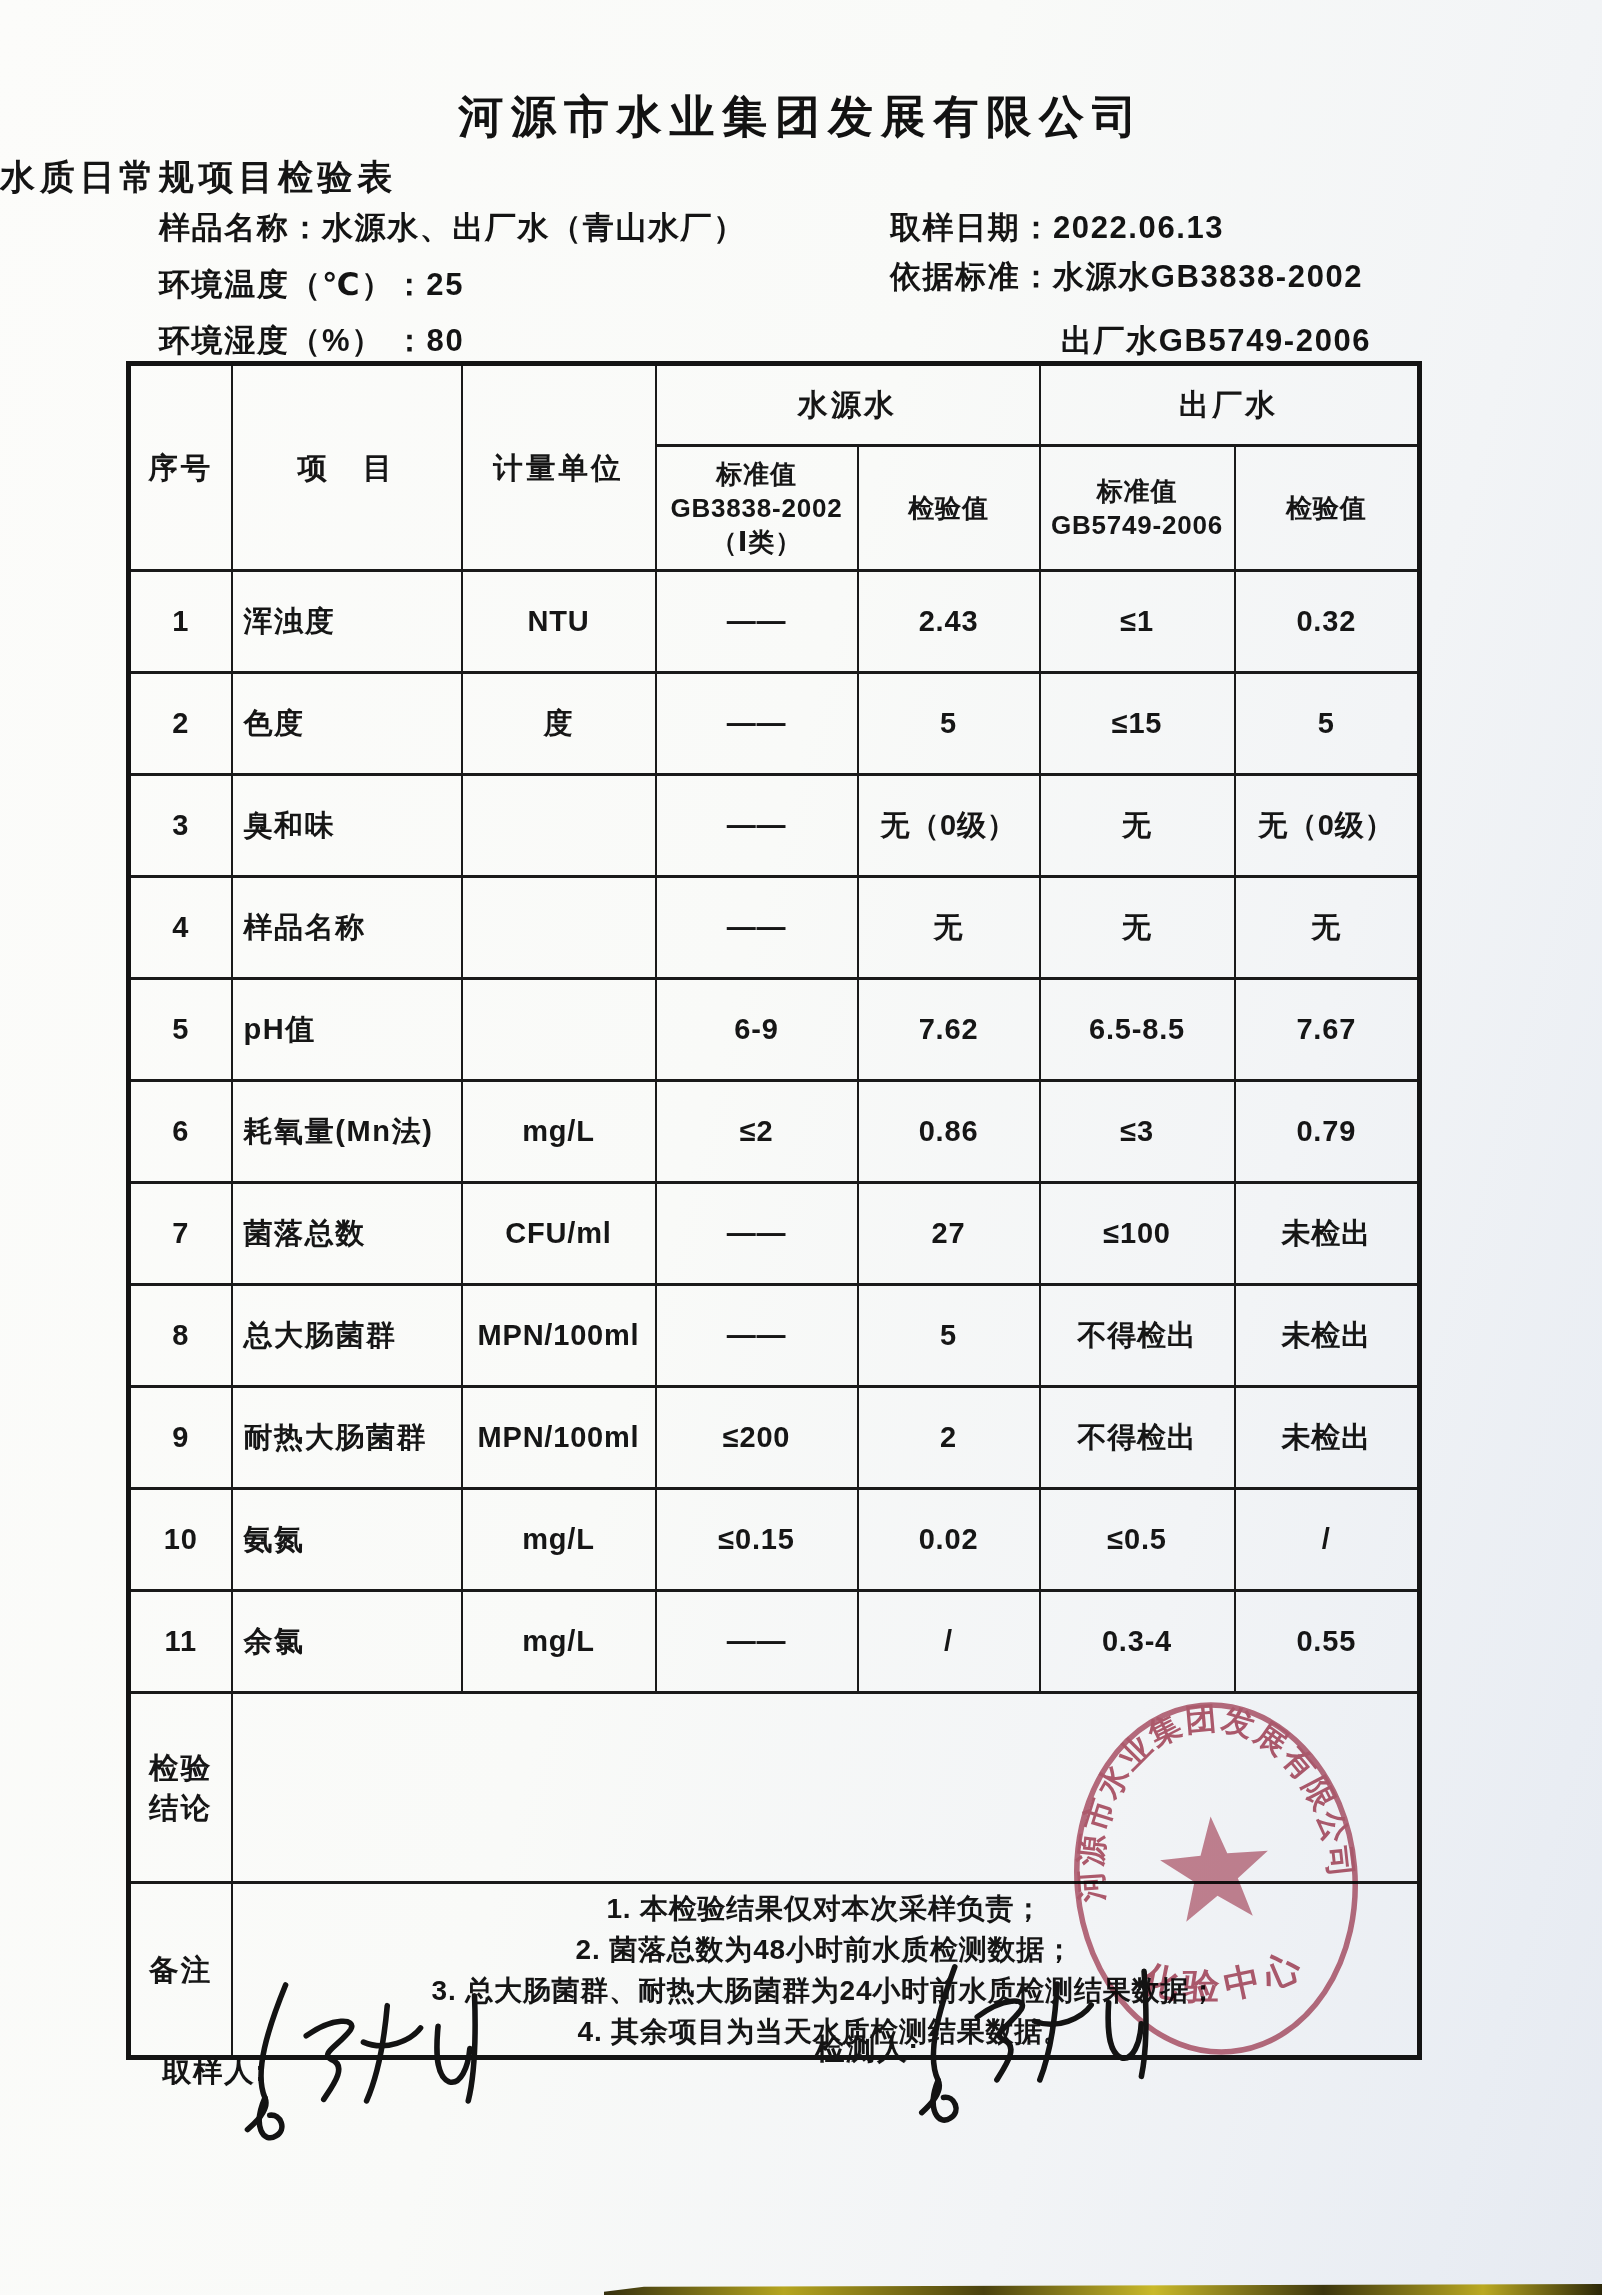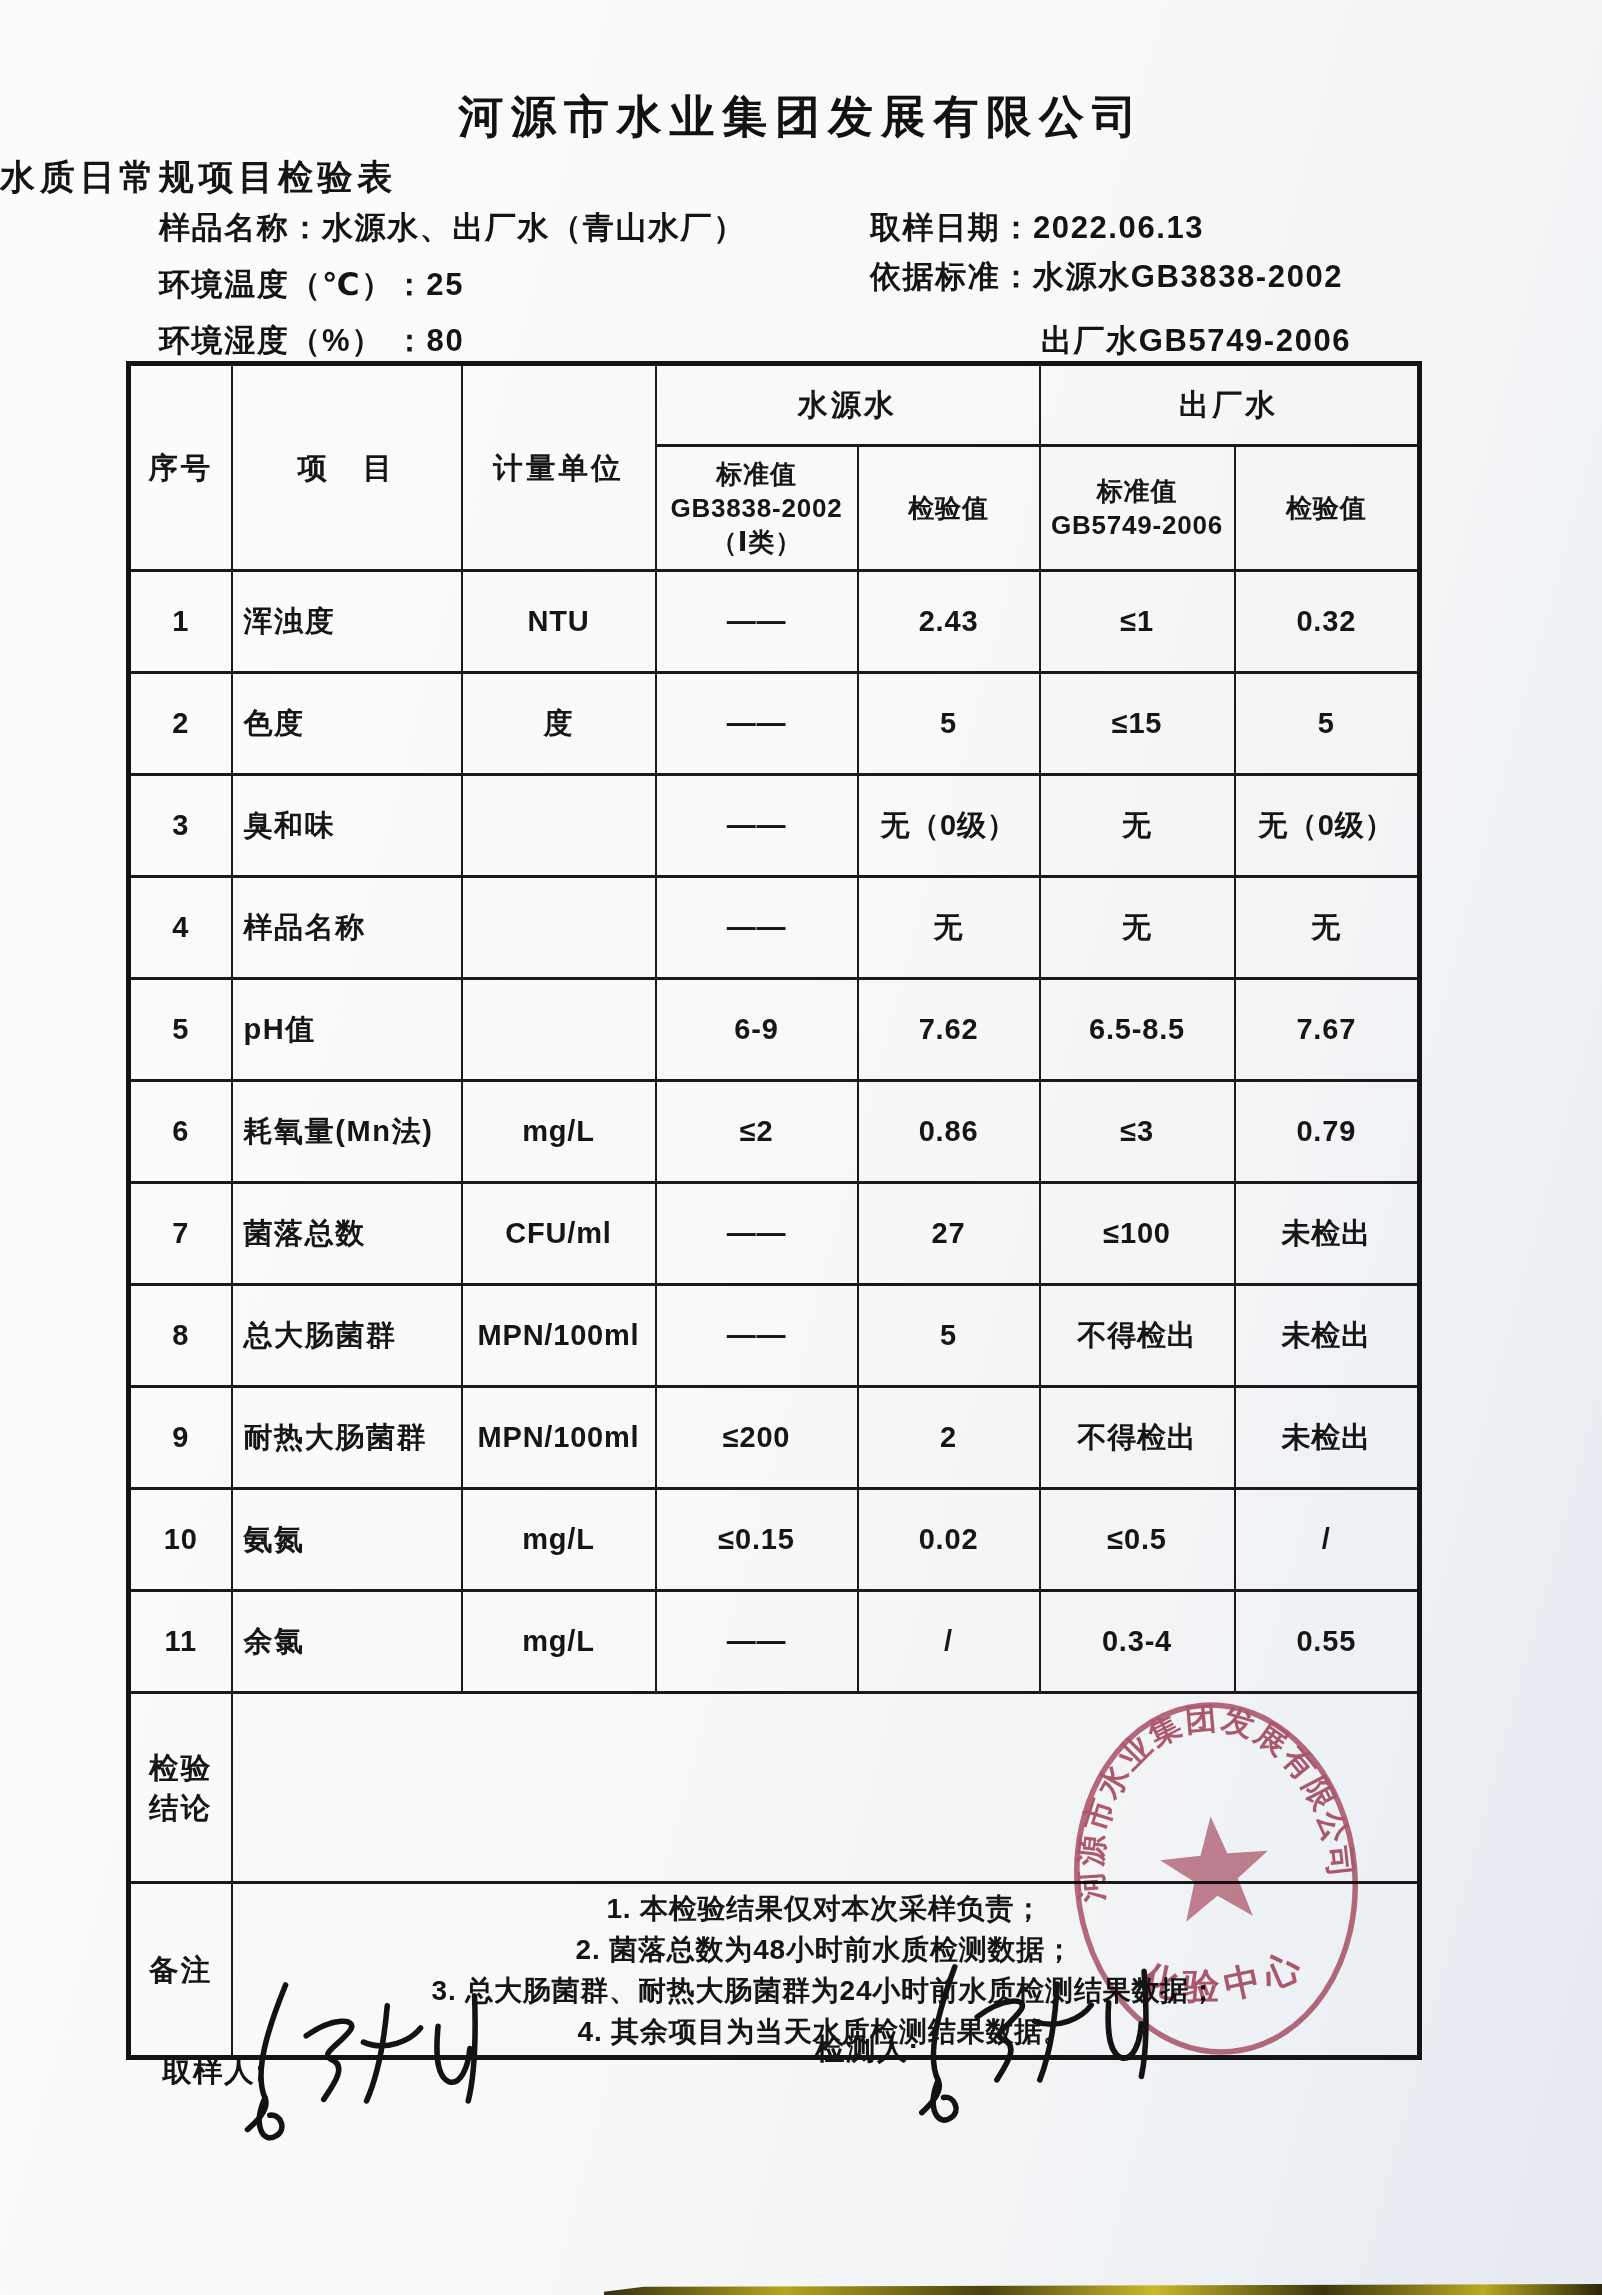--- a/index.html
+++ b/index.html
@@ -16,21 +16,21 @@
   .company-title{
     position:absolute;left:0;top:87px;width:100%;
     text-align:center;font-size:45px;font-weight:900;letter-spacing:7.8px;color:#121212;
   }
   .form-title{
     position:absolute;left:0;top:154px;width:100%;
     text-align:left;font-size:35px;font-weight:800;letter-spacing:4.7px;color:#151515;
   }
   .info-line{position:absolute;font-size:31px;font-weight:800;color:#141414;letter-spacing:1.6px;white-space:nowrap;}
   .il-left{left:159px;}
-  .il-right{position:absolute;white-space:nowrap;}
+  .il-right{position:absolute;white-space:nowrap;margin-left:20px;}
   
   table.insp{
     position:absolute;left:126px;top:361px;width:1290px;
     border-collapse:collapse;table-layout:fixed;
     background:transparent;
   }
   table.insp td{
     border:2.3px solid #1a1a1a;
     border-top-width:3.9px;border-bottom-width:3.9px;
     text-align:center;vertical-align:middle;

